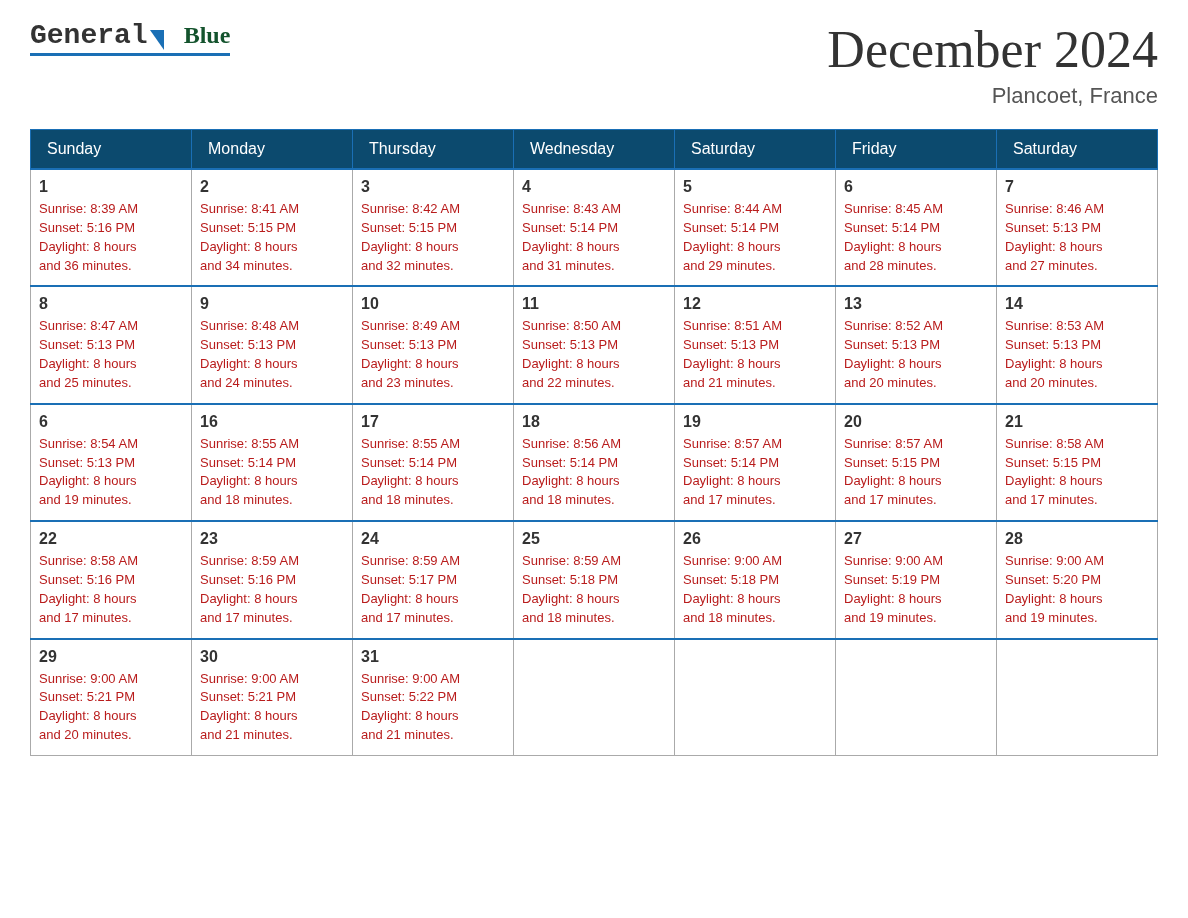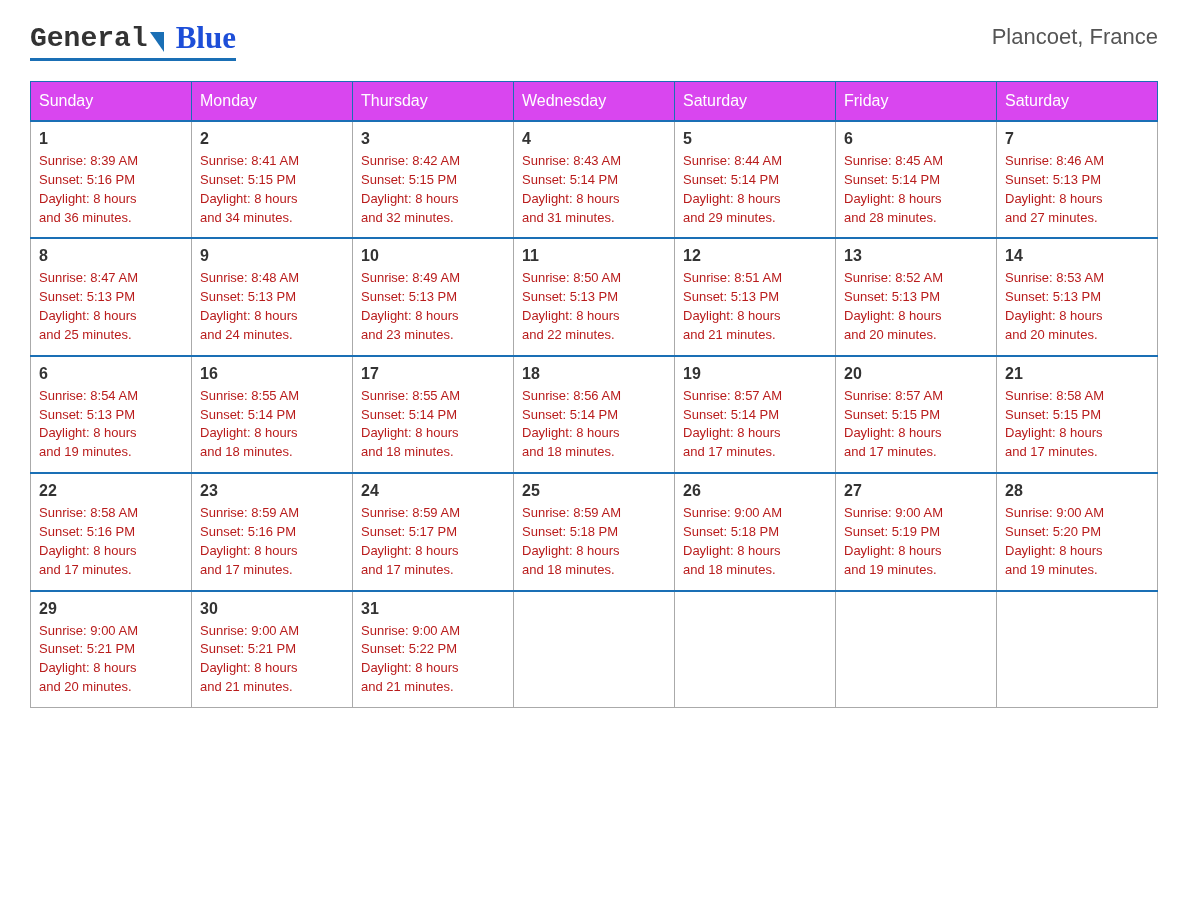--- a/index.html
+++ b/index.html
@@ -37,25 +37,25 @@
       height: 0;
       border-left: 14px solid transparent;
       border-right: 0px solid transparent;
       border-top: 20px solid #1a6fb5;
       display: inline-block;
       margin-left: 2px;
       position: relative;
       top: 4px;
     }
     .logo-blue {
-      font-size: 31px;
+      font-size: 24px;
       font-weight: bold;
-      color: #1d4ed8;
+      color: #14532d;
       font-family: Georgia, serif;
-      margin-left: 12px;
+      margin-left: 20px;
     }
     .logo-underline {
       width: 100%;
       height: 3px;
       background: #1a6fb5;
       margin-top: 2px;
     }
     .title-section {
       text-align: right;
     }
@@ -69,25 +69,25 @@
       font-size: 22px;
       color: #555;
       font-family: Liberation Sans, sans-serif;
       margin-top: 4px;
     }
     table {
       width: 100%;
       border-collapse: collapse;
     }
     th {
-      background-color: #d946ef;
+      background-color: #0c4a6e;
       color: #fff;
       font-size: 16px;
       font-weight: normal;
-      padding: 10px 8px;
+      padding: 10px 16px;
       text-align: left;
       border: 1px solid #1a6fb5;
     }
     td {
       vertical-align: top;
       padding: 8px 8px 10px 8px;
       border: 1px solid #aaa;
       width: calc(100% / 7);
       min-height: 100px;
     }
@@ -115,20 +115,21 @@
 <div class="header">
   <div class="logo">
     <div class="logo-text">
       <span class="logo-general">General</span>
       <span class="logo-triangle"></span>
       <span class="logo-blue">Blue</span>
     </div>
     <div class="logo-underline"></div>
   </div>
   <div class="title-section">
+    <div class="month-title">December 2024</div>
     <div class="location">Plancoet, France</div>
   </div>
 </div>
 
 <table>
   <thead>
     <tr>
       <th>Sunday</th>
       <th>Monday</th>
       <th>Thursday</th>

